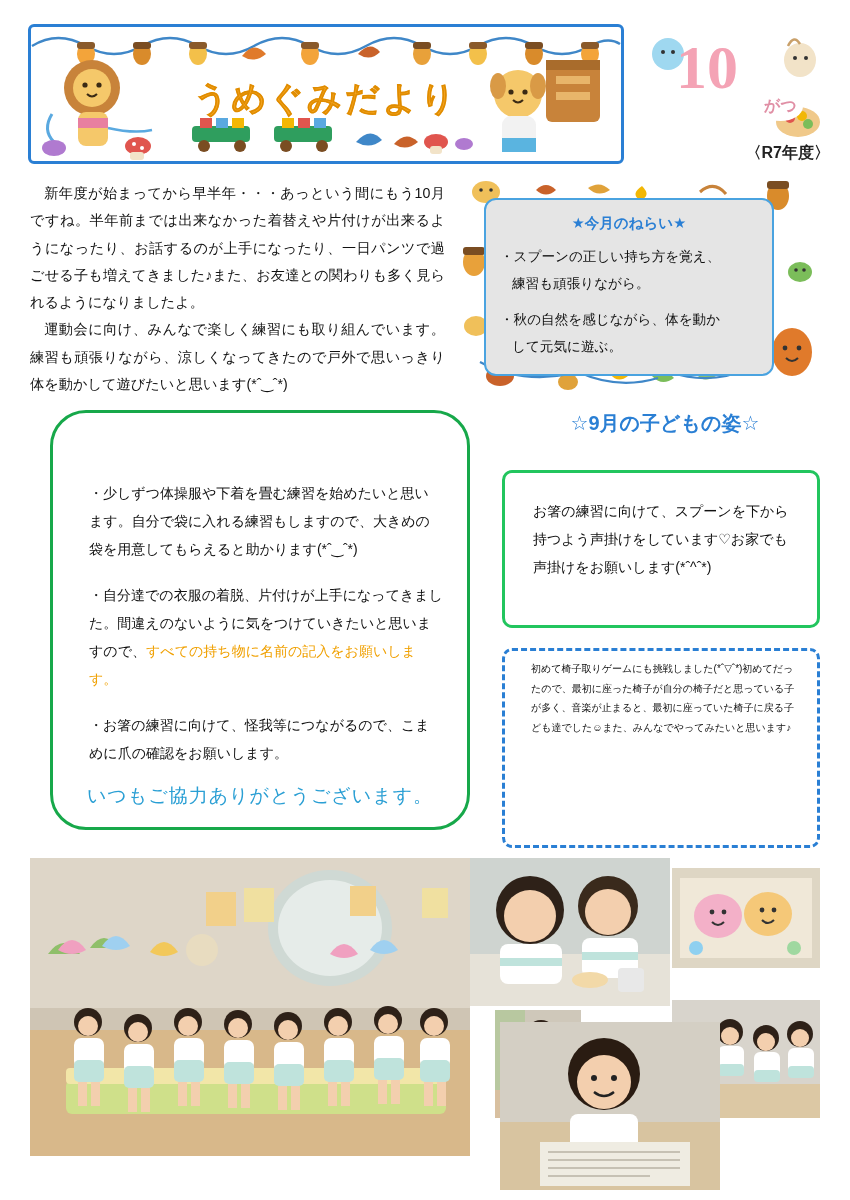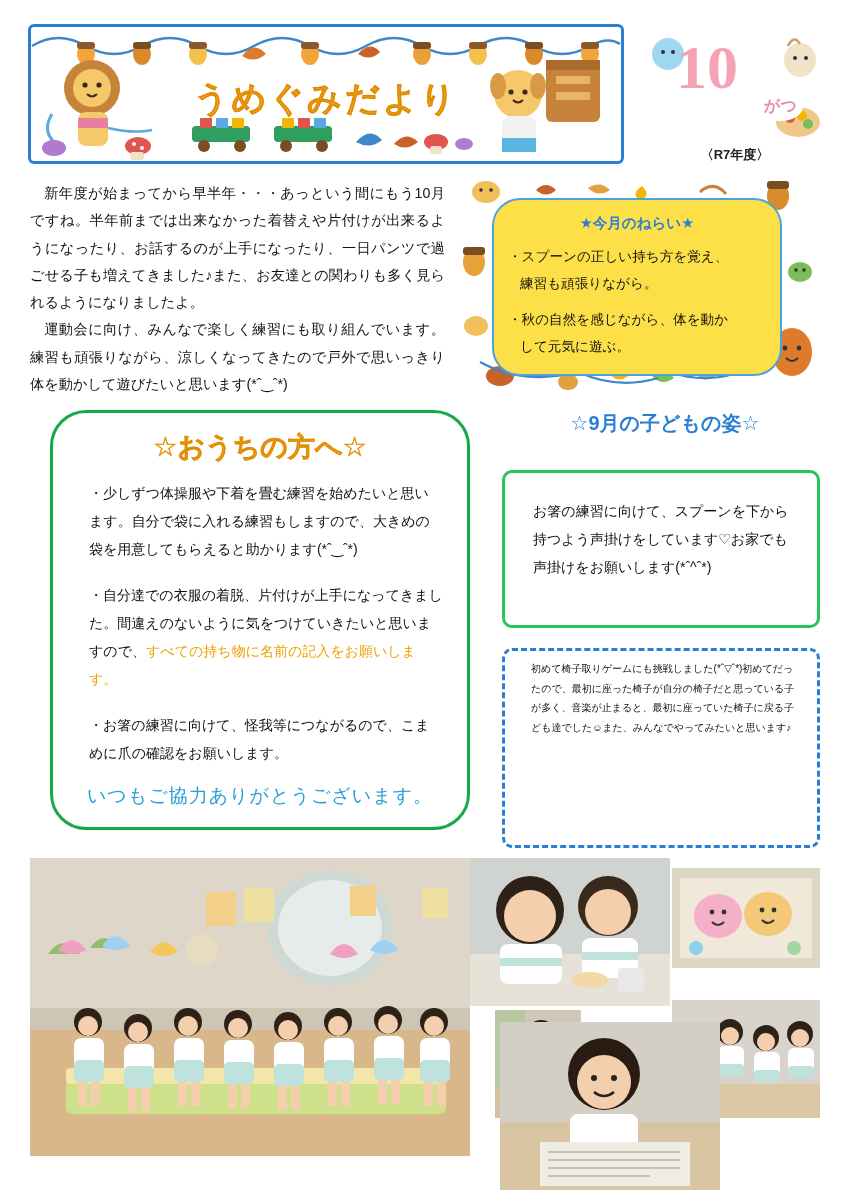--- a/index.html
+++ b/index.html
@@ -46,38 +46,38 @@
     font-size: 62px; font-weight:bold; color:#f4a3b5;
     font-family:"Liberation Serif", serif;
   }
   .month-kana {
     position:absolute; left: 118px; top: 66px;
     font-size: 16px; color:#e08fa5; font-weight:bold;
     background:#fff; border-radius:50%; padding:4px 6px;
   }
   .year-label {
     position:absolute; left: 0; right: 0; bottom: 2px;
-    text-align:center; font-size: 13px; font-weight:bold; color:#222;
+    text-align:right; font-size: 16px; font-weight:bold; color:#222;
   }
 
   
   .intro {
     position:absolute; left: 30px; top: 180px; width: 415px;
     font-size: 14.2px; line-height: 1.92; color:#111;
     text-align: justify;
   }
   .intro p { margin:0; text-indent: 1em; }
 
   
   .aim-box {
     position:absolute; left: 460px; top: 176px; width: 360px; height: 220px;
   }
   .aim-inner {
-    position:absolute; left: 32px; top: 22px; width: 290px; height: 178px;
-    border: 2.5px solid #4aa3e0; border-radius: 28px; background:#fde047;
+    position:absolute; left: 24px; top: 22px; width: 290px; height: 178px;
+    border: 2.5px solid #4aa3e0; border-radius: 12px; background:#e5e5e5;
   }
   .aim-title {
     position:absolute; left:0; right:0; top: 14px; text-align:center;
     font-size: 14.5px; font-weight:bold; color:#2a7fd4;
   }
   .aim-list {
     position:absolute; left: 14px; right: 12px; top: 44px;
     font-size: 13.6px; line-height: 1.95; color:#111;
   }
   .aim-list div { margin-bottom: 10px; }
@@ -286,21 +286,20 @@
       </div>
       <div>
         <span>・秋の自然を感じながら、体を動か</span>
         <span class="ind">して元気に遊ぶ。</span>
       </div>
     </div>
   </div>
 </div>
 
 <div class="green-box">
-  <div class="green-title">☆おうちの方へ☆</div>
   <div class="green-body">
     <p><span>・少しずつ体操服や下着を畳む練習を始めたいと思います。自分で袋に入れる練習もしますので、大きめの袋を用意してもらえると助かります(*ˆ‿ˆ*)</span></p>
     <p><span>・自分達での衣服の着脱、片付けが上手になってきました。間違えのないように気をつけていきたいと思いますので、</span><span class="hl-orange">すべての持ち物に名前の記入をお願いします。</span></p>
     <p><span>・お箸の練習に向けて、怪我等につながるので、こまめに爪の確認をお願いします。</span></p>
   </div>
   <div class="green-foot">いつもご協力ありがとうございます。</div>
 </div>
 
 <div class="sept-title">☆9月の子どもの姿☆</div>
 

